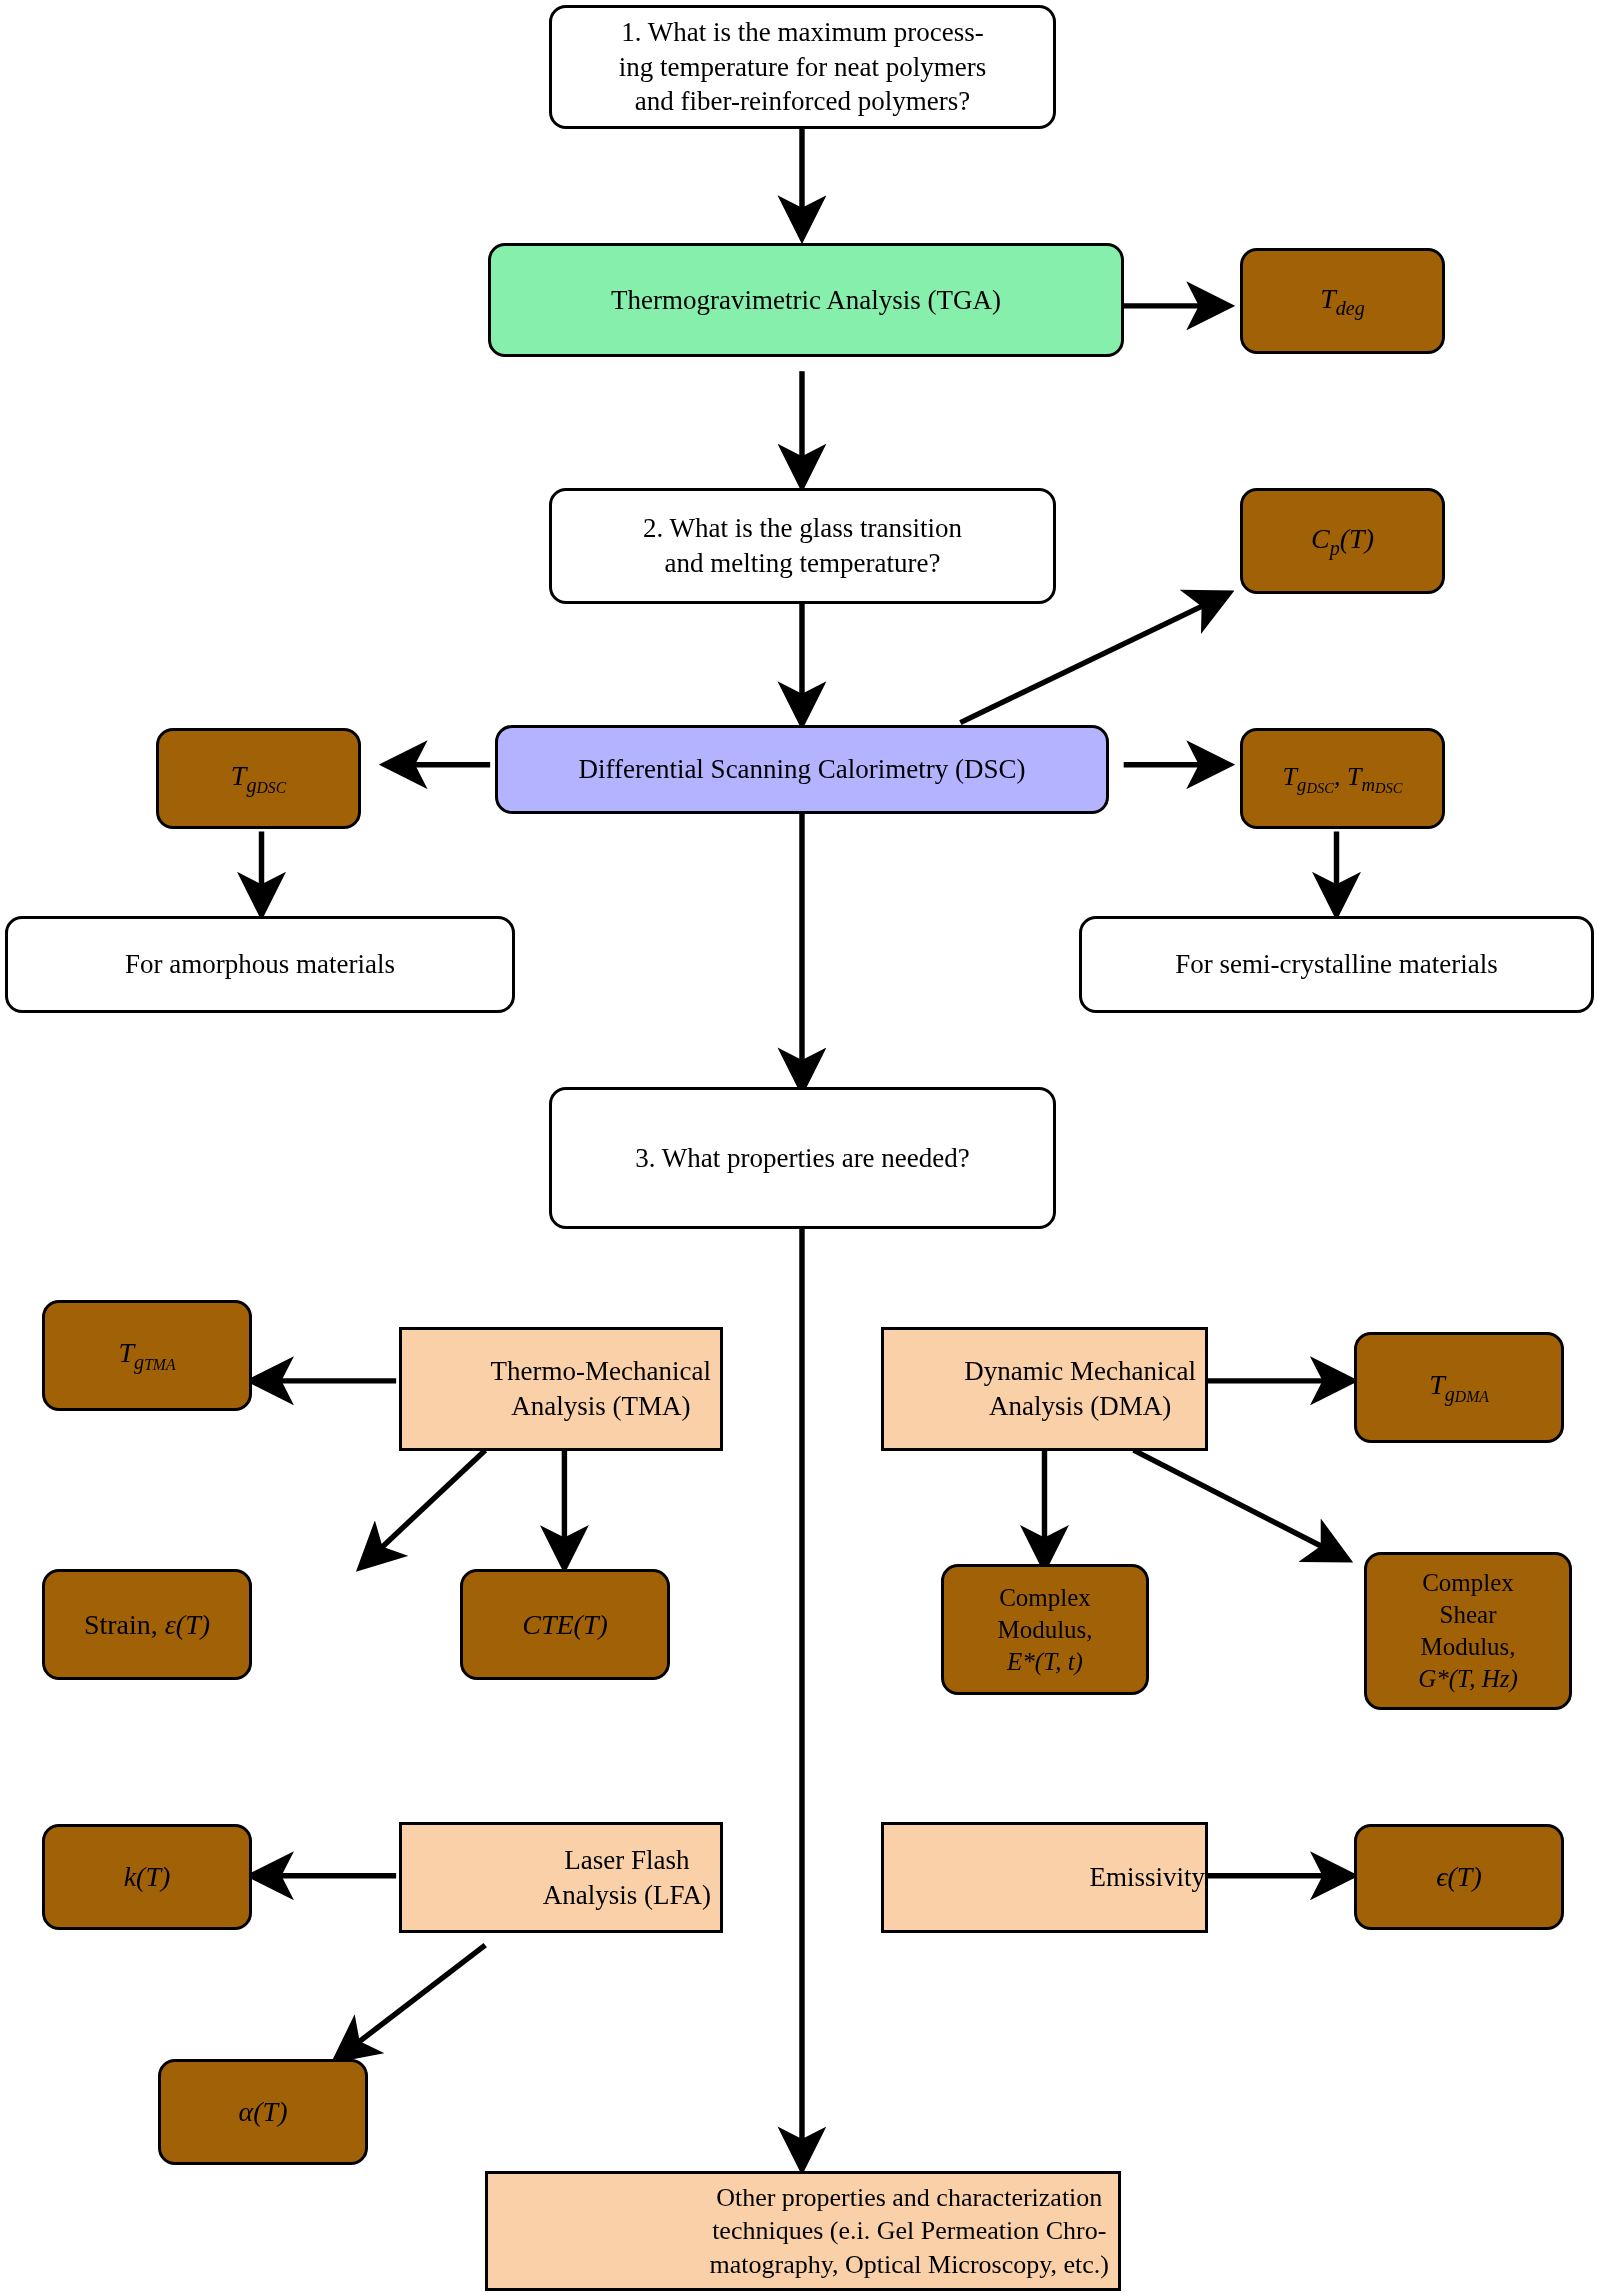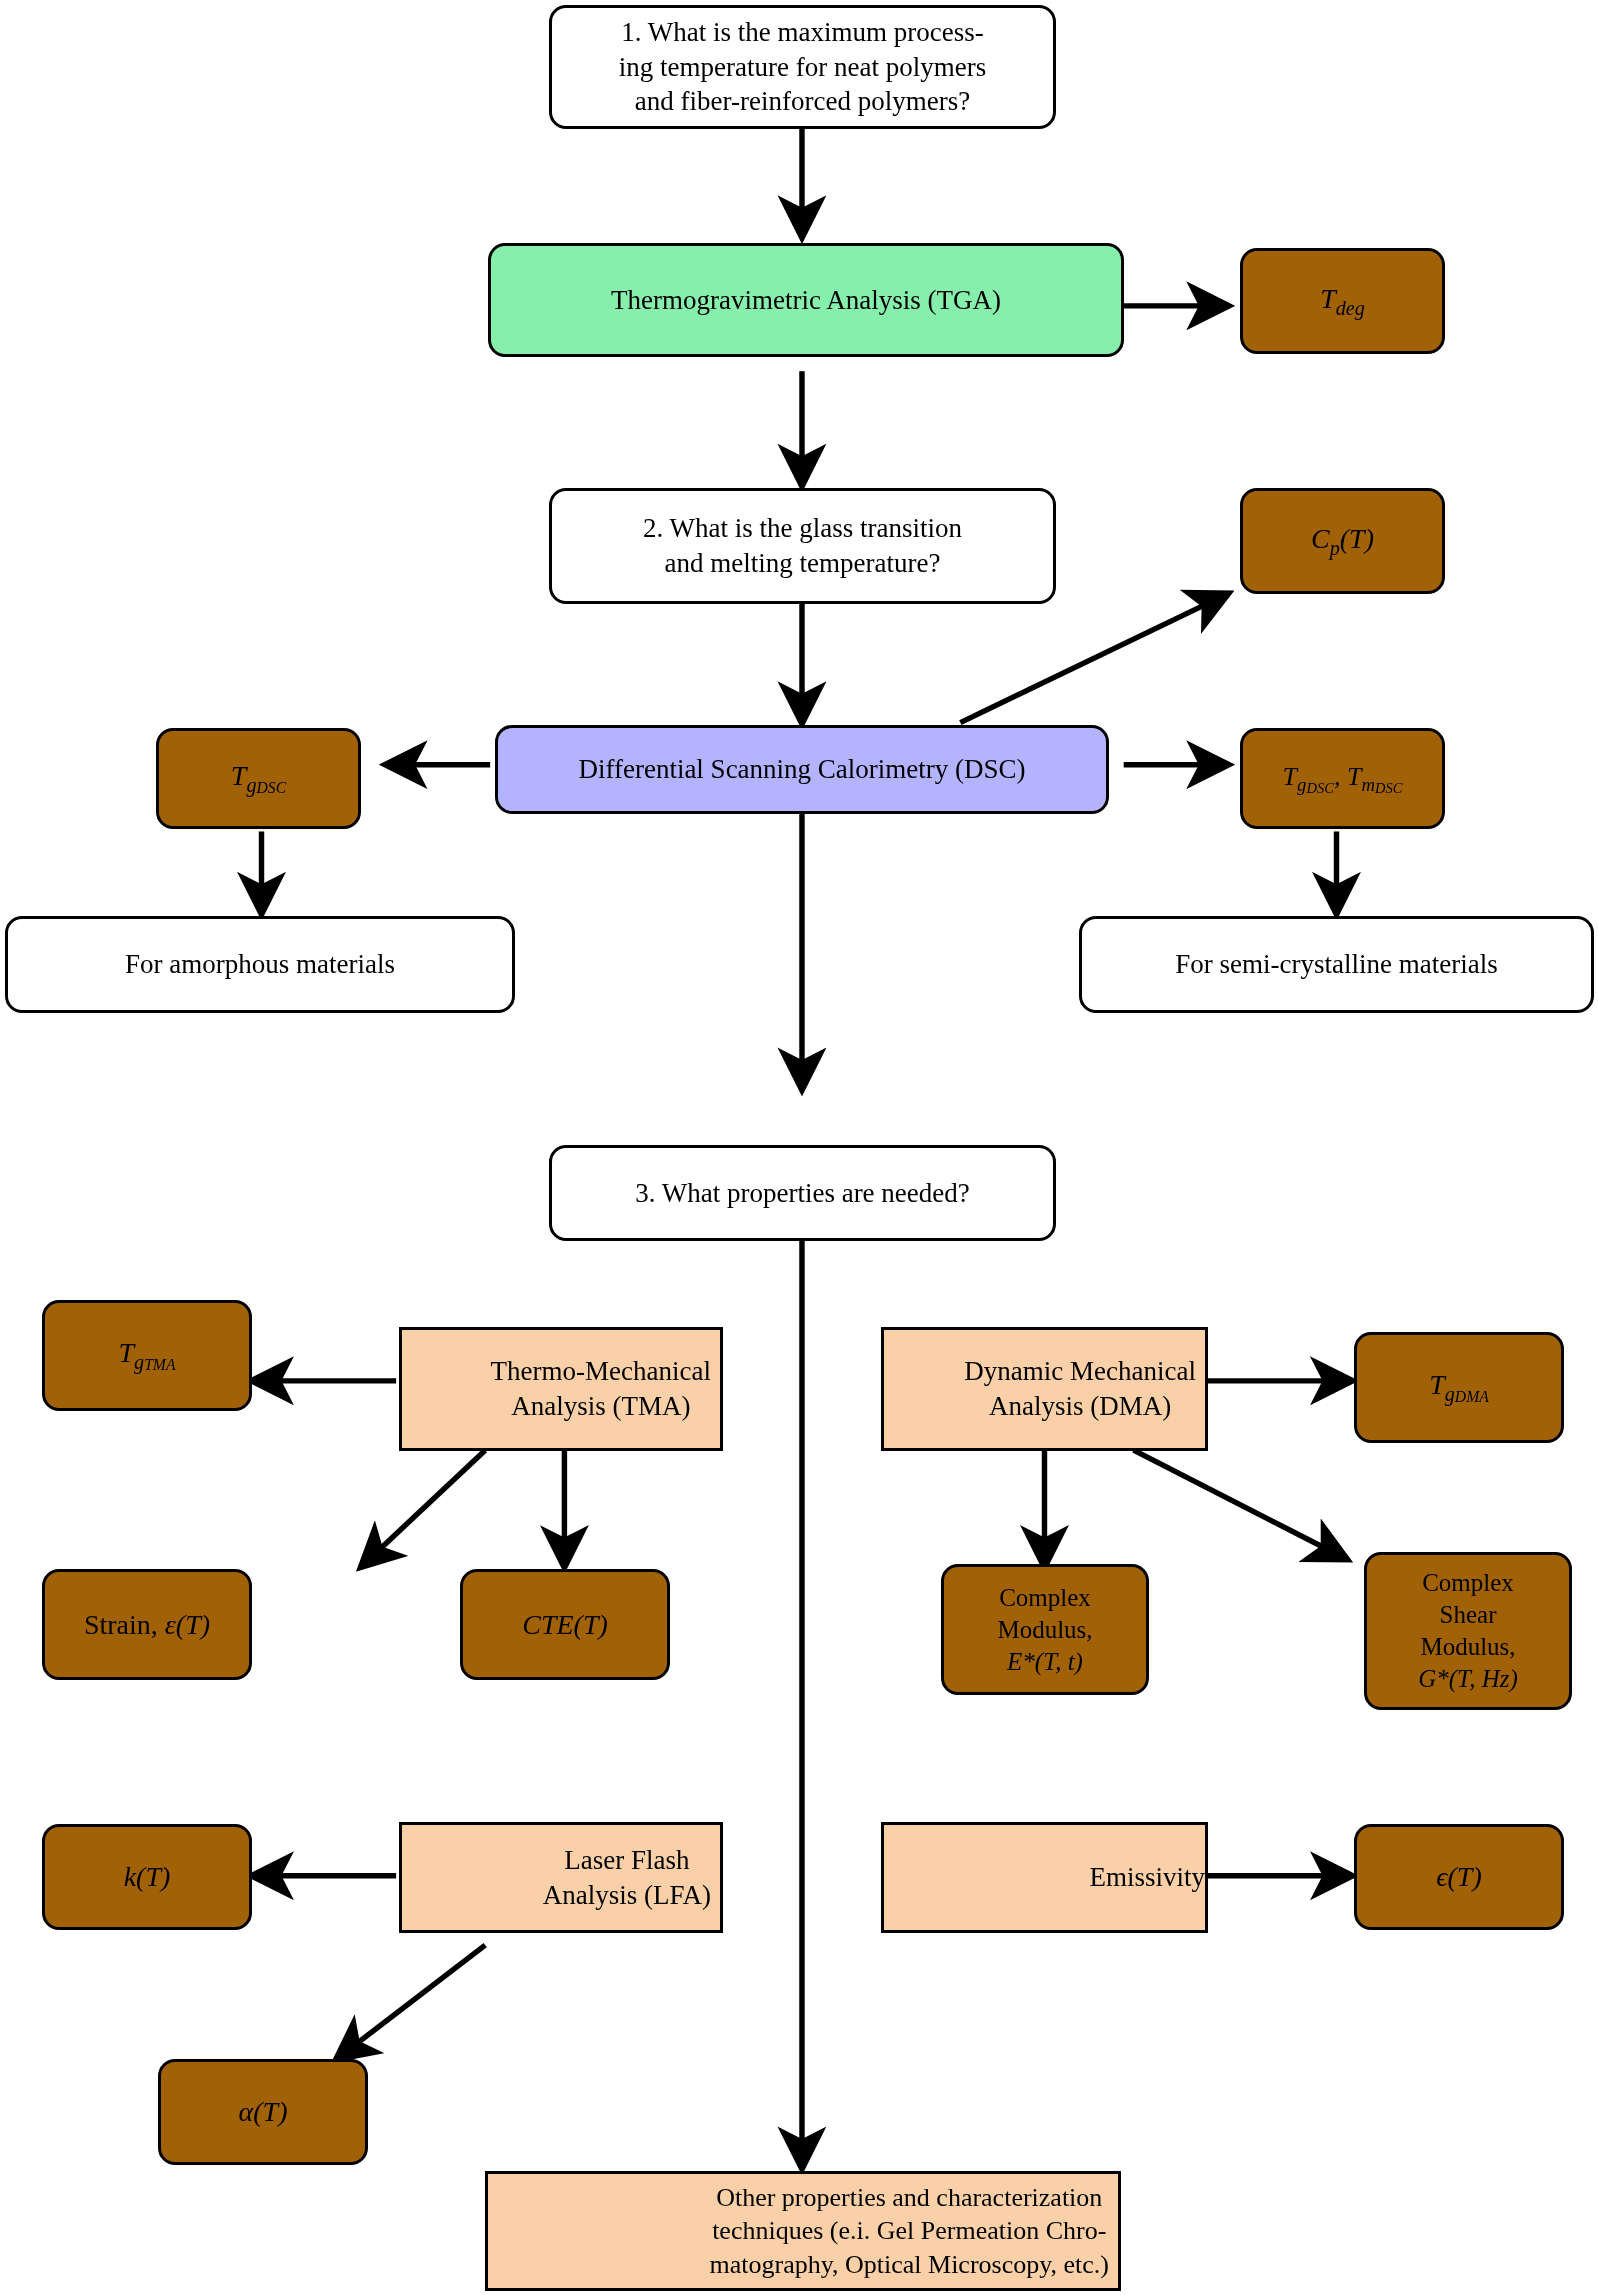--- a/index.html
+++ b/index.html
@@ -104,21 +104,21 @@
   </div>
 
   <div class="node rounded info" style="left:5px;top:916px;width:510px;height:97px;">
     <span>For amorphous materials</span>
   </div>
 
   <div class="node rounded info" style="left:1079px;top:916px;width:515px;height:97px;">
     <span>For semi-crystalline materials</span>
   </div>
 
-  <div class="node rounded q" style="left:549px;top:1145px;width:507px;height:96px;">
+  <div class="node rounded q" style="left:549px;top:1087px;width:507px;height:142px;">
     <span>3.  What properties are needed?</span>
   </div>
 
   <div class="node sharp tech" style="left:399px;top:1327px;width:324px;height:124px;">
     <div class="inner">
       <div>Thermo-Mechanical</div>
       <div>Analysis (TMA)</div>
     </div>
   </div>
 

